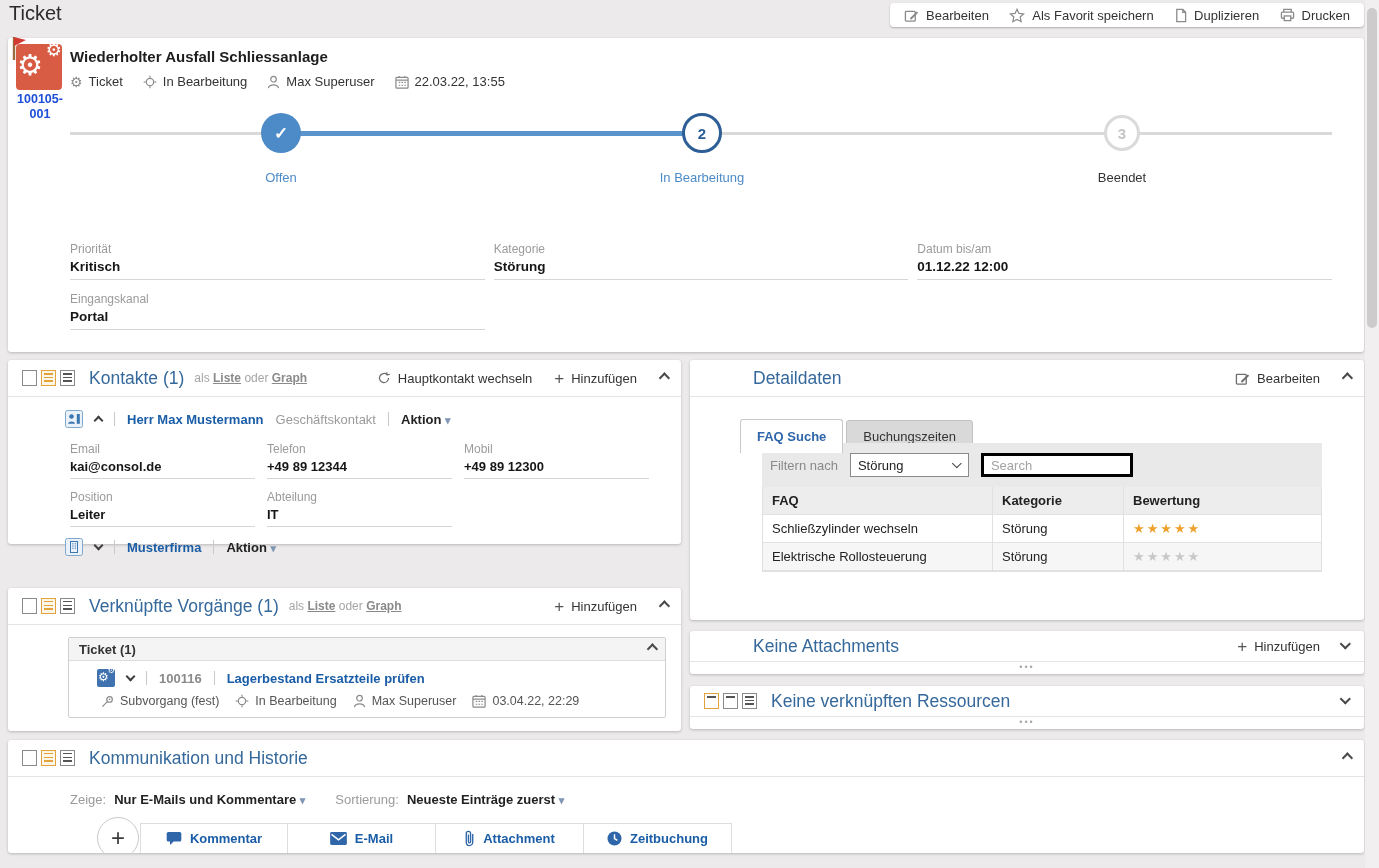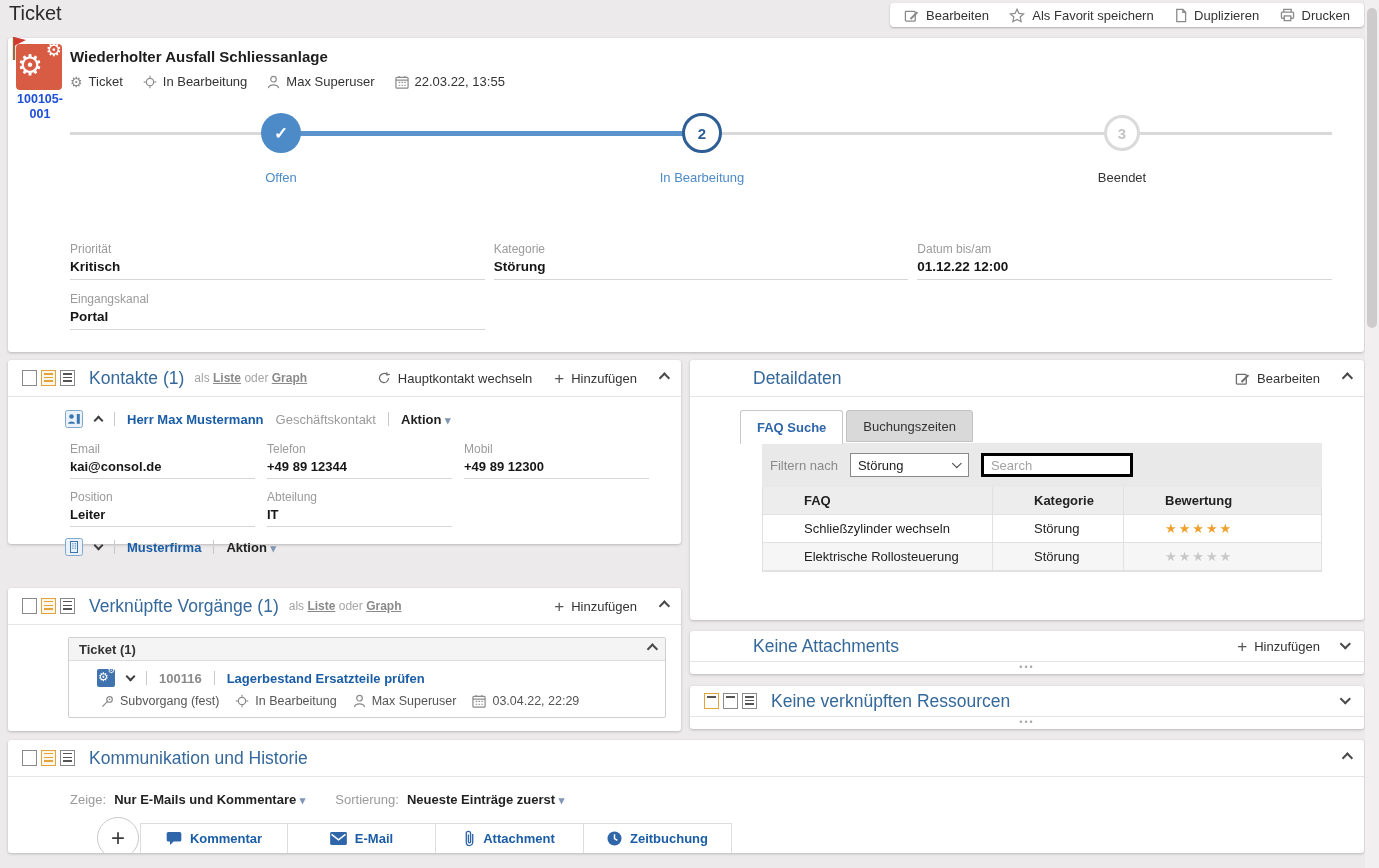--- a/index.html
+++ b/index.html
@@ -89,38 +89,38 @@
   .inner-box { position:absolute; left:60px; top:49px; width:598px; height:81px;
                border:1px solid #CFCFCF; border-radius:2px; background:#fff; }
   .inner-head { display:flex; align-items:center; height:23px; background:#F4F4F4;
                 border-bottom:1px solid #DDD; padding:0 10px; font-size:13px; font-weight:700; color:#333; }
   .vorgang-icon { position:relative; width:18px; height:18px; background:#3F72AE; border-radius:2px; }
   .vorgang-icon .g1 { position:absolute; left:1px; top:2px; color:#fff; font-size:12px; line-height:1; }
   .vorgang-icon .g2 { position:absolute; right:0px; top:-2px; color:#fff; font-size:8px; line-height:1; }
   .sub-meta { font-size:12.5px; color:#555; }
 
   
-  .tabs { position:absolute; left:50px; top:50px; display:flex; align-items:flex-start; }
+  .tabs { position:absolute; left:50px; top:59px; display:flex; align-items:center; }
   .tab { height:32px; display:flex; align-items:center; padding:0 16px; font-size:13px;
          border-radius:3px 3px 0 0; cursor:pointer; white-space:nowrap; }
   .tab.active { background:#fff; border:1px solid #C9C9C9; border-bottom:none; color:#2F66A9; font-weight:700; height:34px; z-index:2; }
   .tab.inactive { background:#D9D9D9; border:1px solid #C2C2C2; color:#333; margin-left:3px; }
   .filterbar { position:absolute; left:72px; top:83px; width:560px; height:44px; background:#E9E9E9;
                display:flex; align-items:center; padding:0 8px; gap:12px; }
   .filterbar .flabel { font-size:13px; color:#8a8a8a; white-space:nowrap; }
   .fselect { width:119px; height:24px; background:#fff; border:1px solid #8a8a8a;
              display:flex; align-items:center; justify-content:space-between; padding:0 7px; font-size:13px; color:#222; cursor:pointer; }
   .fselect .schev { width:7px; height:7px; border-left:1.6px solid #444; border-bottom:1.6px solid #444; transform:rotate(-45deg) translate(1px,-2px); }
   .fsearch { width:152px; height:24px; border:3px solid #000000; padding:0 7px; font-size:13px;
              font-family:"Liberation Sans",sans-serif; color:#333; background:#fff; }
   .fsearch::placeholder { color:#A3A3A3; }
   .ftable { position:absolute; left:72px; top:127px; width:560px; border:1px solid #E0E0E0; border-top:none; }
   .trow { display:grid; grid-template-columns:230px 131px 199px; border-bottom:1px solid #E2E2E2; }
   .trow:last-child { border-bottom:1px solid #E2E2E2; }
-  .tcell { padding:6px 9px; font-size:13px; color:#222; border-right:1px solid #E0E0E0; white-space:nowrap; overflow:hidden;margin-left:32px; }
+  .tcell { padding:6px 9px; font-size:13px; color:#222; border-right:1px solid #E0E0E0; white-space:nowrap; overflow:hidden; }
   .tcell:last-child { border-right:none; }
   .trow.thead { background:#EDEDED; }
   .trow.thead .tcell { font-weight:700; }
   .trow.r-even { background:#fff; } .trow.r-odd { background:#F6F6F6; }
   .stars { font-size:13px; letter-spacing:2px; }
   .stars.rated { color:#EFA12D; } .stars.unrated { color:#C8C8C8; }
 
   
   .dots-row { height:11px; display:flex; align-items:center; justify-content:center;
               color:#A9A9A9; font-size:9px; letter-spacing:2px; line-height:1; cursor:pointer; }

